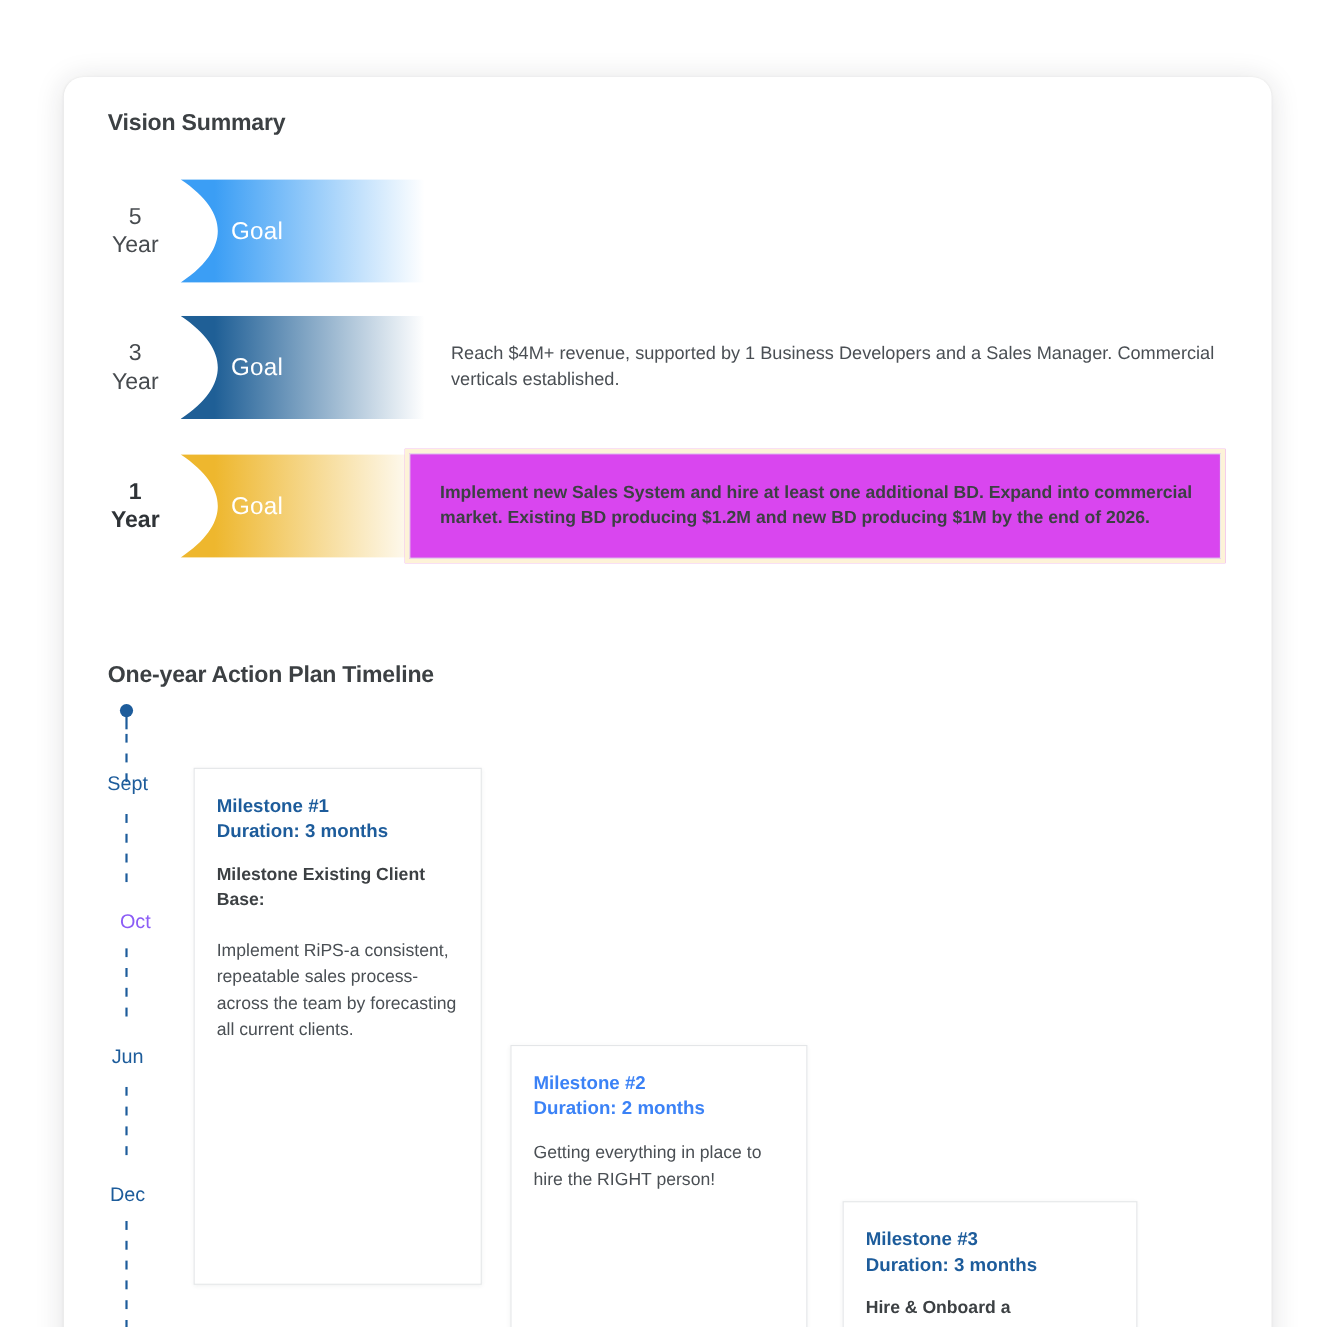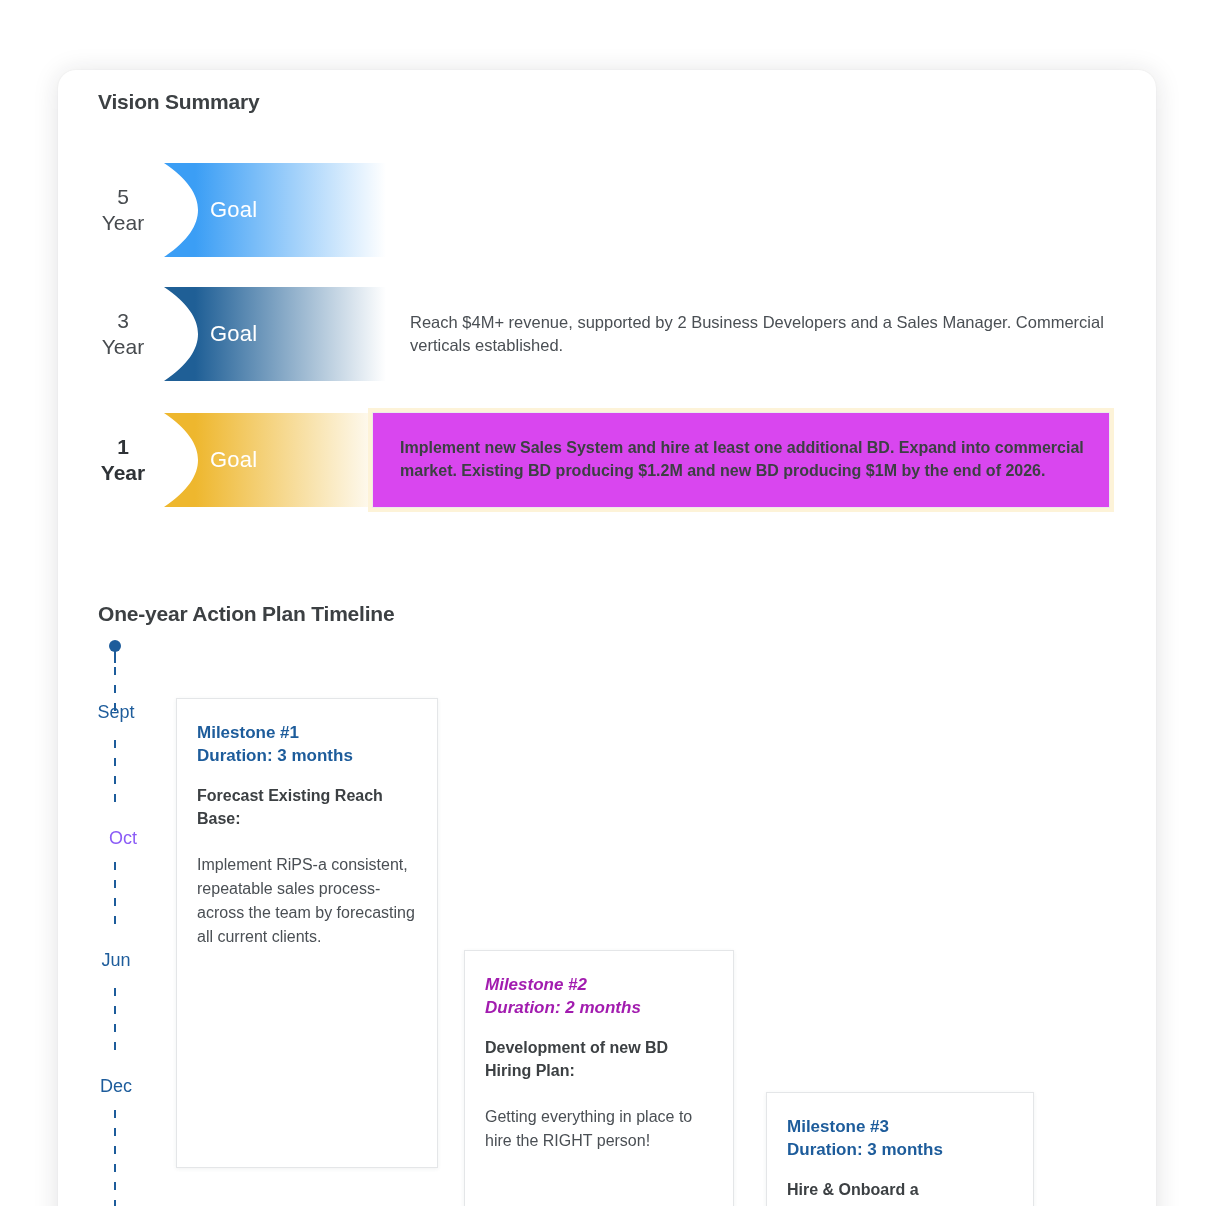--- a/index.html
+++ b/index.html
@@ -30,21 +30,21 @@
 
   
   .section-title {
     position: absolute;
     font-size: 21px;
     font-weight: bold;
     color: #3c4043;
     letter-spacing: -0.2px;
     white-space: nowrap;
   }
-  #vision-title { left: 40px; top: 20px; }
+  #vision-title { left: 40px; top: 30px; }
   #timeline-title { left: 40px; top: 532px; }
 
   
   .vision-row {
     position: absolute;
     left: 0;
     width: 100%;
     height: 94px;
   }
   #vision-row-0 { top: 93px; }
@@ -226,21 +226,21 @@
   </div>
 
   <div class="vision-row" id="vision-row-1">
     <div class="year-label">
       <span class="num">3</span>
       <span class="word">Year</span>
     </div>
     <div class="ribbon" id="ribbon-1" style="background: linear-gradient(to right, rgb(31, 95, 150) 0%, rgb(31, 95, 150) 14%, rgb(255, 255, 255) 100%);">
       <span class="goal-text">Goal</span>
     </div>
-    <div class="desc">Reach $4M+ revenue, supported by 2 Business Developers and a Sales Manager. Commercial verticals established.</div>
+    <div class="desc">Reach $4M+ revenue, supported by 1 Business Developers and a Sales Manager. Commercial verticals established.</div>
   </div>
 
   <div class="vision-row" id="vision-row-2">
     <div class="year-label emph">
       <span class="num">1</span>
       <span class="word">Year</span>
     </div>
     <div class="ribbon" id="ribbon-2" style="background: linear-gradient(to right, rgb(238, 183, 46) 0%, rgb(238, 183, 46) 14%, rgb(255, 255, 255) 100%);">
       <span class="goal-text">Goal</span>
     </div>
@@ -266,30 +266,29 @@
   <div class="month-label" style="left: 57px; top: 632px; color: rgb(29, 92, 155);">Sept</div>
   <div class="month-label" style="left: 64px; top: 758px; color: #8b5cf6;">Oct</div>
   <div class="month-label" style="left: 57px; top: 880px; color: rgb(29, 92, 155);">Jun</div>
   <div class="month-label" style="left: 57px; top: 1006px; color: rgb(29, 92, 155);">Dec</div>
 
   <div class="milestone-card" id="milestone-card-0">
     <div class="ms-head" style="color: rgb(29, 92, 155);">
       <div>Milestone #1</div>
       <div>Duration: 3 months</div>
     </div>
-    <div class="ms-subject">Forecast Existing Reach Base:</div>
+    <div class="ms-subject">Milestone Existing Client Base:</div>
     <div class="ms-body">Implement RiPS-a consistent, repeatable sales process-across the team by forecasting all current clients.</div>
   </div>
 
   <div class="milestone-card" id="milestone-card-1">
-    <div class="ms-head" style="color: #a21caf; font-style: italic;">
+    <div class="ms-head" style="color: #3b82f6;">
       <div>Milestone #2</div>
       <div>Duration: 2 months</div>
     </div>
-    <div class="ms-subject">Development of new BD Hiring Plan:</div>
     <div class="ms-body">Getting everything in place to hire the RIGHT person!</div>
   </div>
 
   <div class="milestone-card" id="milestone-card-2">
     <div class="ms-head" style="color: rgb(29, 92, 155);">
       <div>Milestone #3</div>
       <div>Duration: 3 months</div>
     </div>
     <div class="ms-subject">Hire &amp; Onboard a</div>
   </div>

